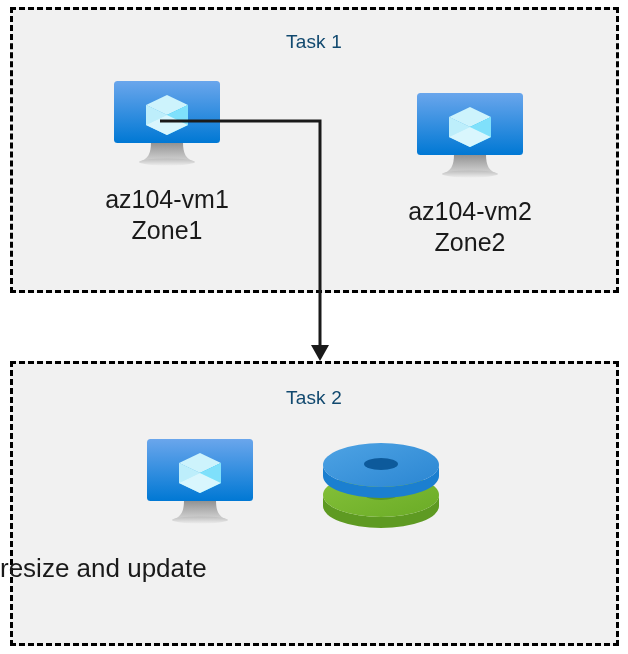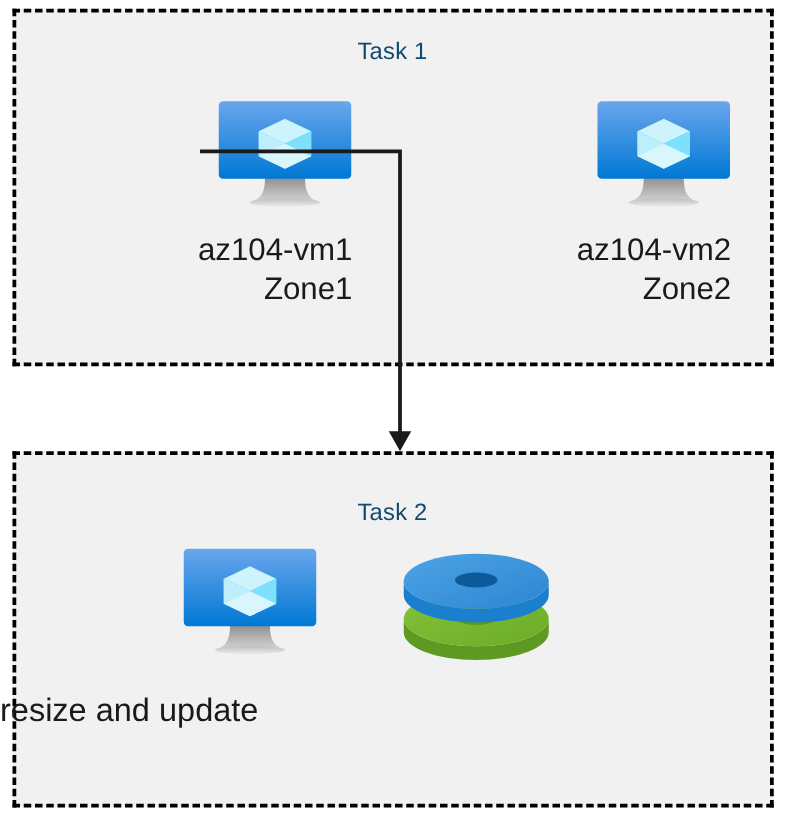--- a/index.html
+++ b/index.html
@@ -36,37 +36,37 @@
     left: 0;
     width: 100%;
     text-align: center;
     color: #11496f;
     font-size: 19px;
     line-height: 30px;
     letter-spacing: 0.2px;
     white-space: nowrap;
   }
   #task1-title { top: 27px; }
-  #task2-title { top: 396px; }
+  #task2-title { top: 383px; }
 
   
   .node {
     position: absolute;
-    text-align: right;
+    text-align: center;
   }
   .node-label {
     color: #1a1a1a;
     font-size: 25px;
     line-height: 31px;
     white-space: pre-line;
     margin-top: 8px;
   }
 
   #vm1-node { left: 52px;  top: 80px;  width: 230px; }
-  #vm2-node { left: 355px; top: 80px;  width: 230px; }
+  #vm2-node { left: 355px; top: 92px;  width: 230px; }
   #task2-row {
     position: absolute;
     left: 130px;
     top: 438px;
     width: 340px;
     height: 100px;
   }
   #task2-vm { position: absolute; left: 16px;  top: 0px; }
   #task2-disk { position: absolute; left: 190px; top: 2px; }
   #task2-label {

